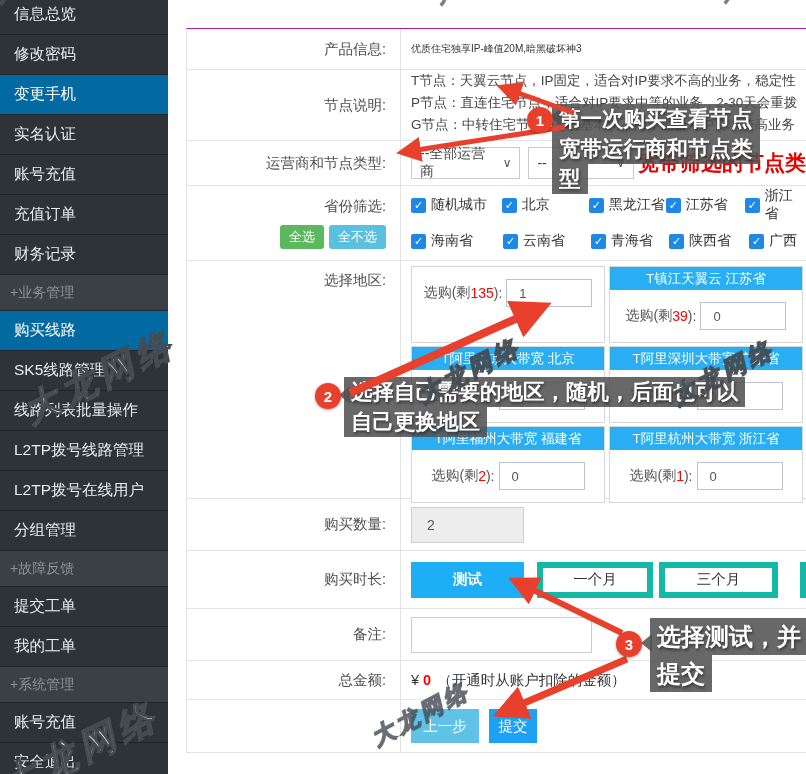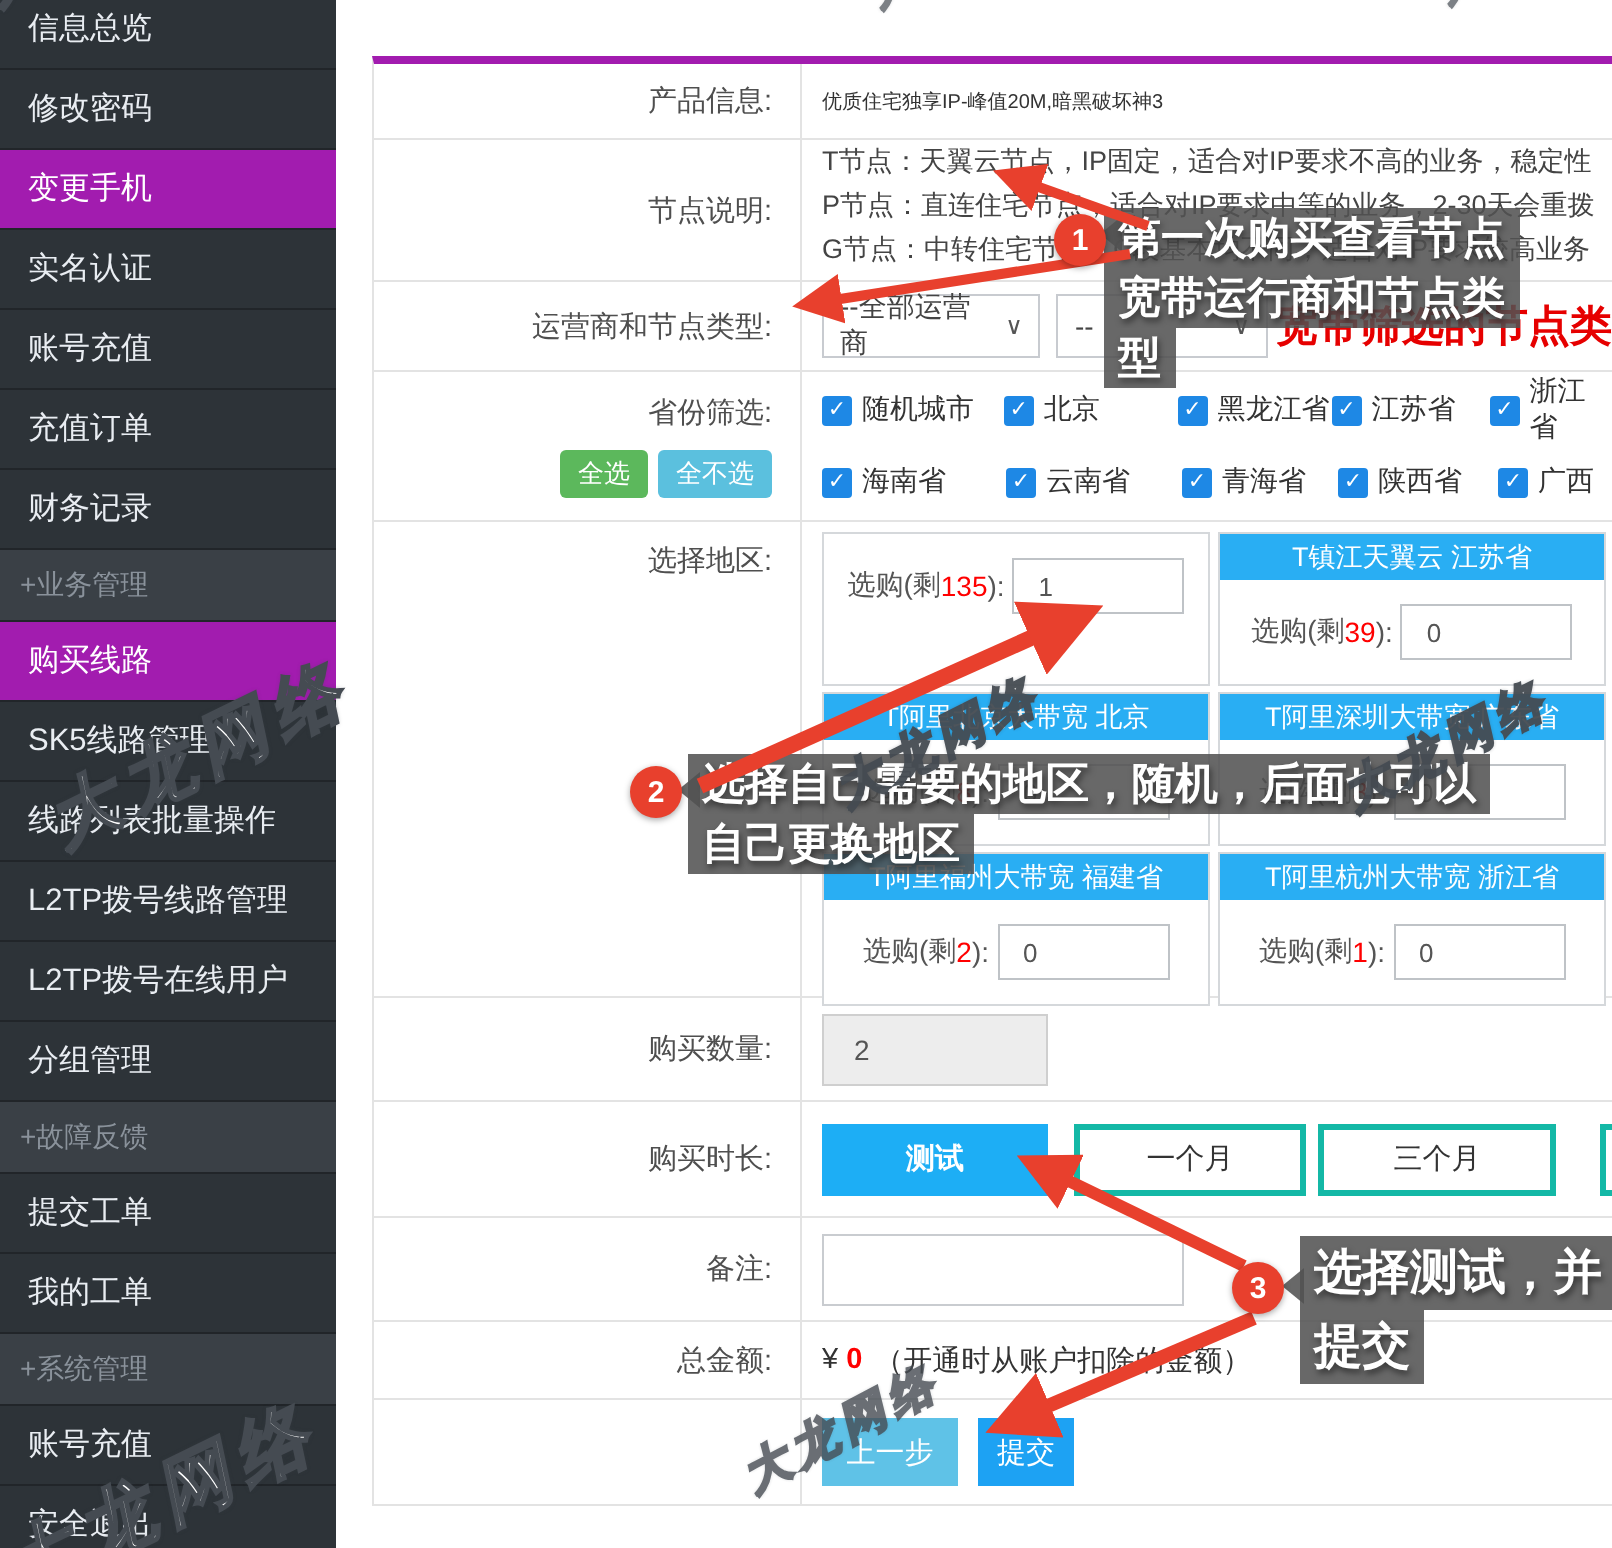--- a/index.html
+++ b/index.html
@@ -3,26 +3,26 @@
 <meta charset="utf-8">
 <style>
   html,body{margin:0;padding:0}
   body{width:806px;height:774px;overflow:hidden;position:relative;background:#fff;
        font-family:"Liberation Sans","DejaVu Sans",sans-serif}
   
   .sidebar{position:absolute;left:0;top:0;width:168px;height:774px;background:#2d3338;z-index:1;overflow:hidden}
   .side-list{margin-top:-5px}
   .s-item{height:39px;border-bottom:1px solid #212529;display:flex;align-items:center;
           padding-left:14px;color:#e9edf2;font-size:15.5px;cursor:pointer;box-sizing:content-box}
-  .s-item.active{background:#a21caf;color:#fff}
+  .s-item.active{background:#0369a1;color:#fff}
   .s-item.section{height:35px;background:#3a4046;color:#8a929b;font-size:14px;padding-left:10px}
   
   .main-form{position:absolute;left:186px;top:28px;width:620px;z-index:2}
   .frow{display:flex;border-bottom:1px solid #e3e3e3;border-left:1px solid #e3e3e3;position:relative;box-sizing:border-box}
-  .frow.first{border-top:4px solid #a21caf}
+  .frow.first{border-top:1px solid #a21caf}
   .flabel{width:214px;flex:none;border-right:1px solid #e3e3e3;display:flex;flex-direction:column;
           align-items:flex-end;justify-content:center;padding-right:14px;box-sizing:border-box;
           color:#4f4f4f;font-size:14.5px}
   .fcontent{flex:1;padding-left:10px;display:flex;align-items:center;min-width:0;overflow:visible}
   .nodes-lines{font-size:13.5px;color:#444;line-height:22px;white-space:nowrap}
   .sel{height:32px;border:1px solid #c8cbd0;background:#fff;display:flex;align-items:center;
        justify-content:space-between;font-size:14px;color:#444;padding:0 8px;box-sizing:border-box;cursor:pointer}
   .chev{font-size:12px;color:#555;margin-left:6px}
   .red-hint{color:#e60000;font-weight:bold;font-size:21px;white-space:nowrap;margin-left:4px}
   .mini-btns{display:flex;gap:5px;margin-top:9px}
@@ -39,21 +39,21 @@
           justify-content:center;white-space:nowrap;overflow:hidden}
   .card-b{height:52px;display:flex;align-items:center;justify-content:center;font-size:14px;color:#555}
   .card-b input{width:86px;height:28px;border:1px solid #bfc3c7;margin-left:4px;font-size:13px;
                 color:#555;padding-left:12px;box-sizing:border-box;outline:none}
   .rednum{color:#f00}
   .qty{width:113px;height:36px;background:#ededed;border:1px solid #cfcfcf;font-size:14px;color:#555;
        padding-left:15px;box-sizing:border-box}
   .dur-btn{height:36px;display:flex;align-items:center;justify-content:center;font-size:14.5px;
            box-sizing:border-box;cursor:pointer;flex:none}
   .dur-active{background:#1daef5;color:#fff;font-weight:bold}
-  .dur-outline{border:3px solid #14b8a6;background:#fff;color:#333}
+  .dur-outline{border:6px solid #14b8a6;background:#fff;color:#333}
   .remark-inp{width:181px;height:36px;border:1px solid #c9ccd0;box-sizing:border-box;font-size:14px;
               padding-left:8px;outline:none}
   .total-txt{font-size:14.5px;color:#333}
   .amt{color:#f00;font-weight:bold;margin:0 6px 0 4px}
   .btn-prev{width:68px;height:34px;background:#5fc2e7;color:#fff;font-size:14.5px;border:none;cursor:pointer}
   .btn-submit{width:48px;height:34px;background:#1da2f3;color:#fff;font-size:14.5px;border:none;
               margin-left:10px;cursor:pointer}
   
   .callout{position:absolute;z-index:30;pointer-events:none}
   .cl-line{display:block;line-height:30px;font-size:21.5px;white-space:nowrap}

